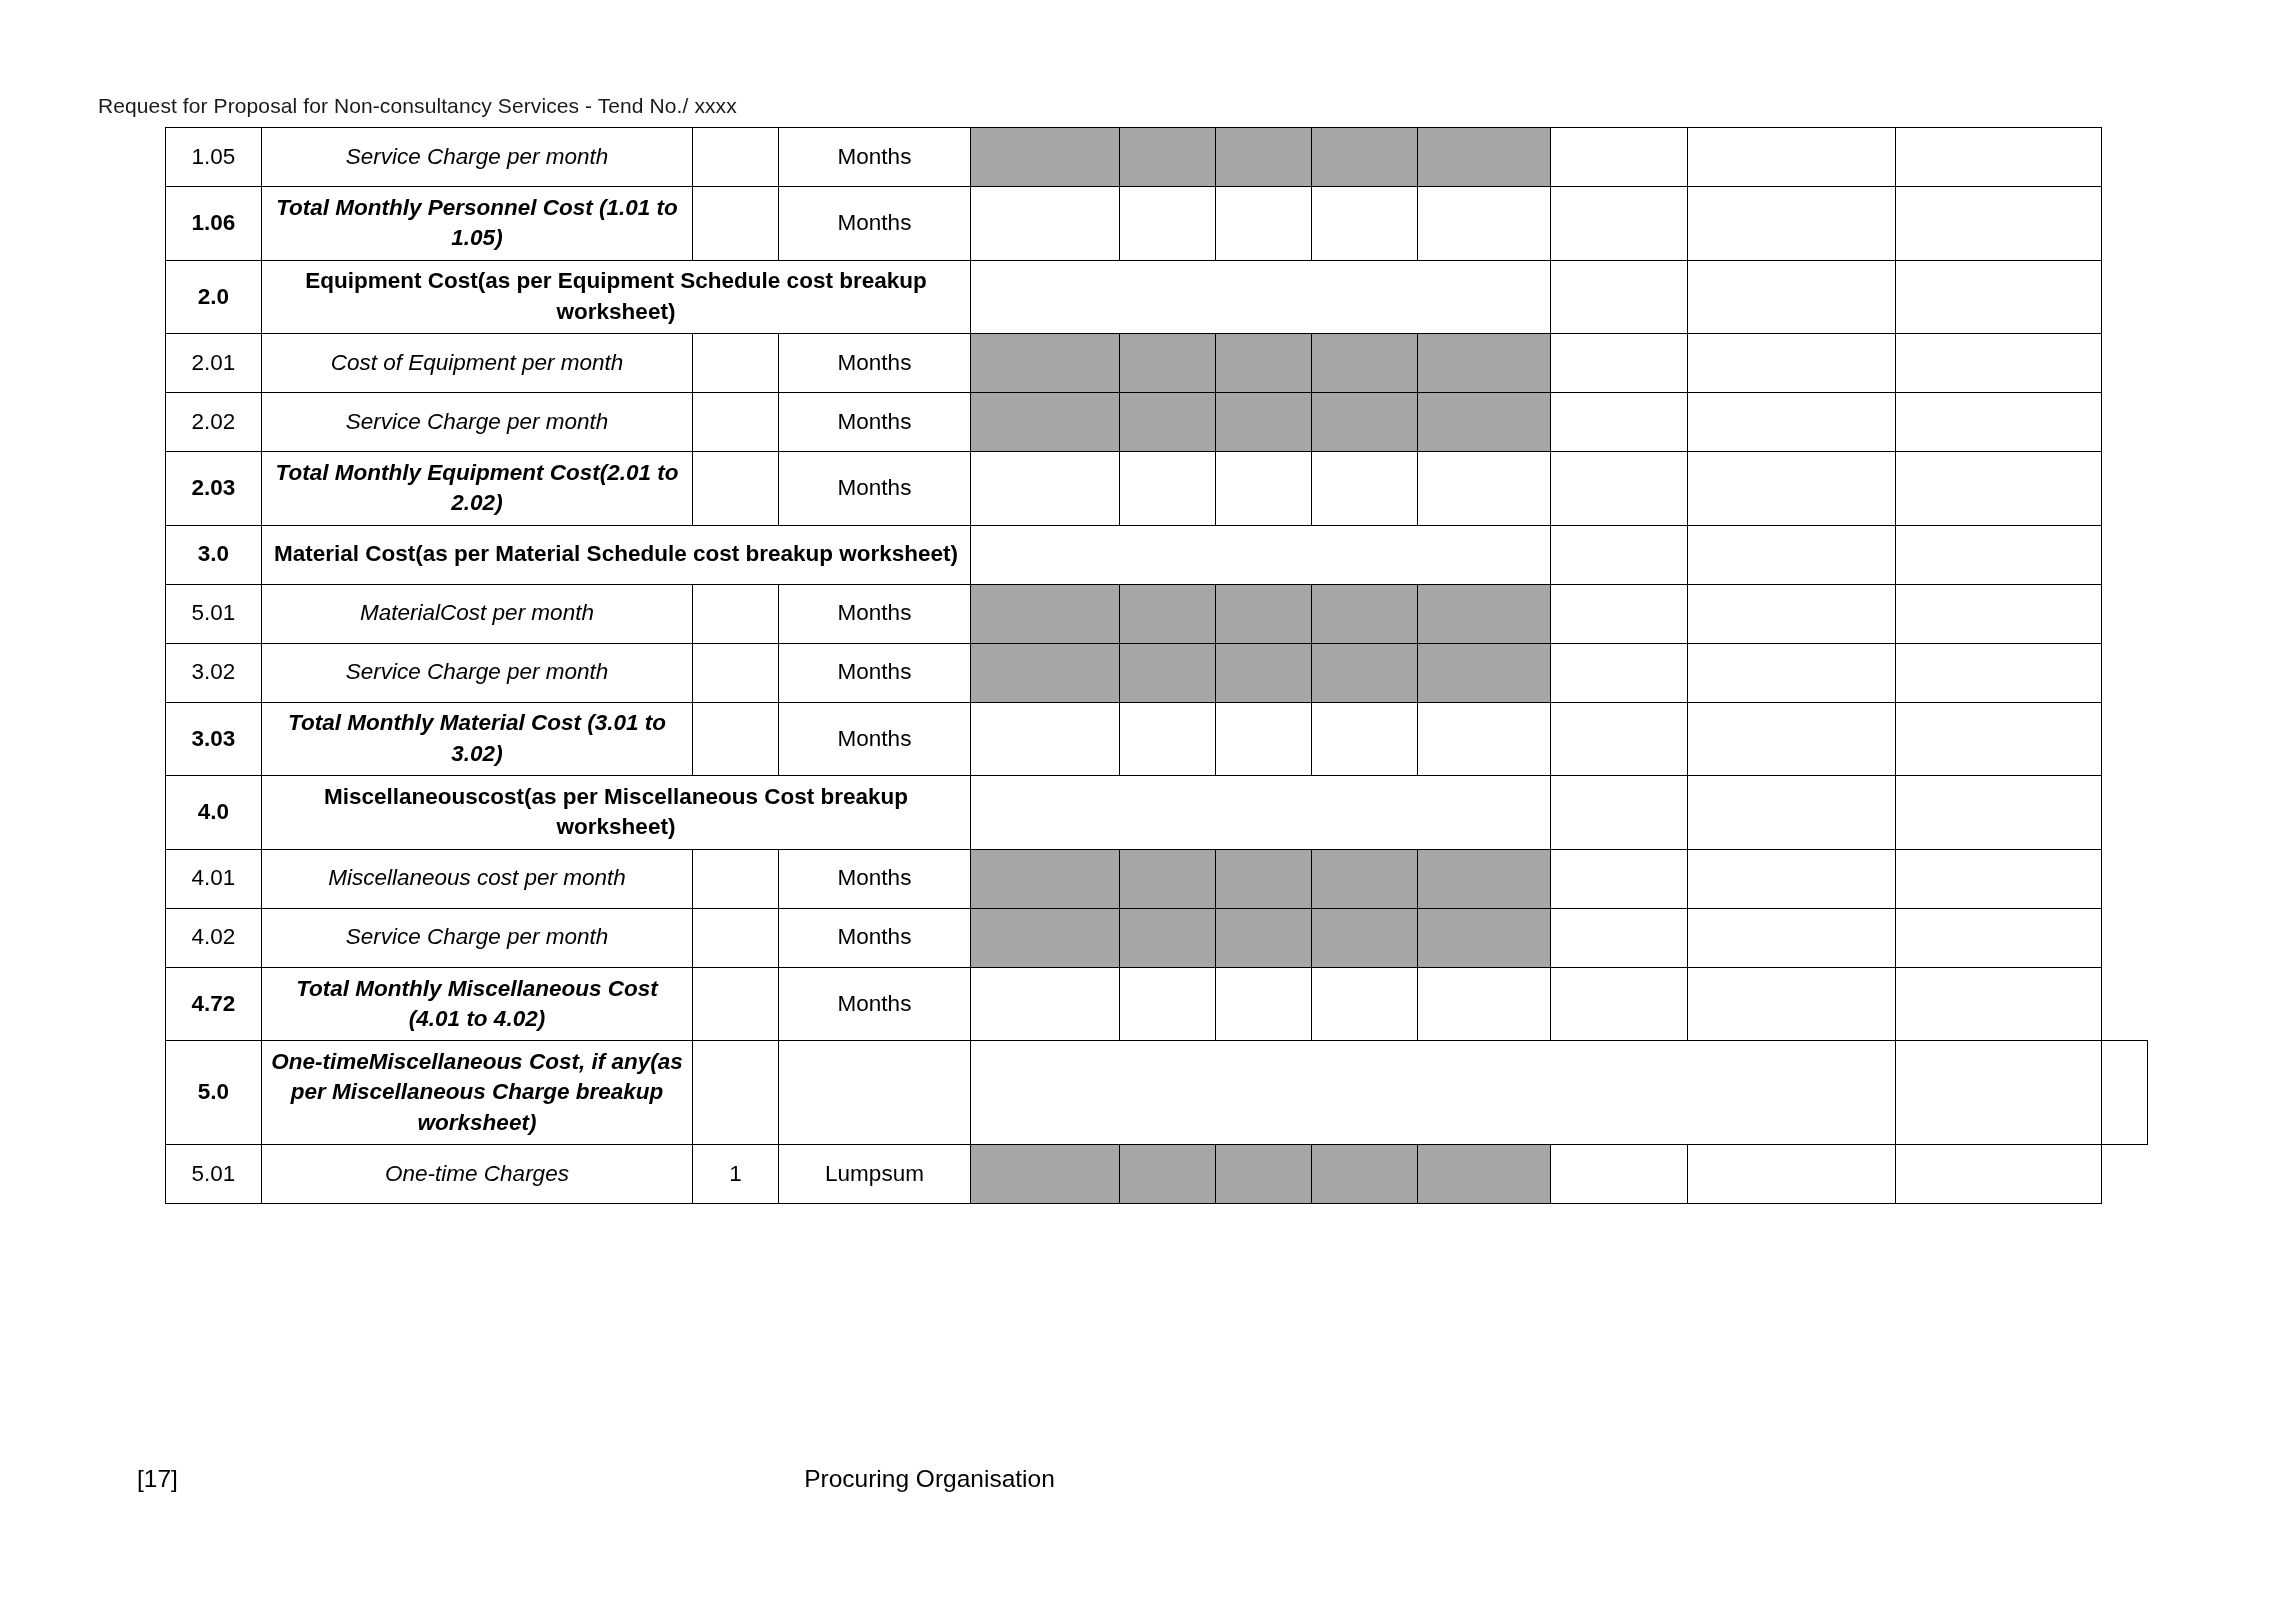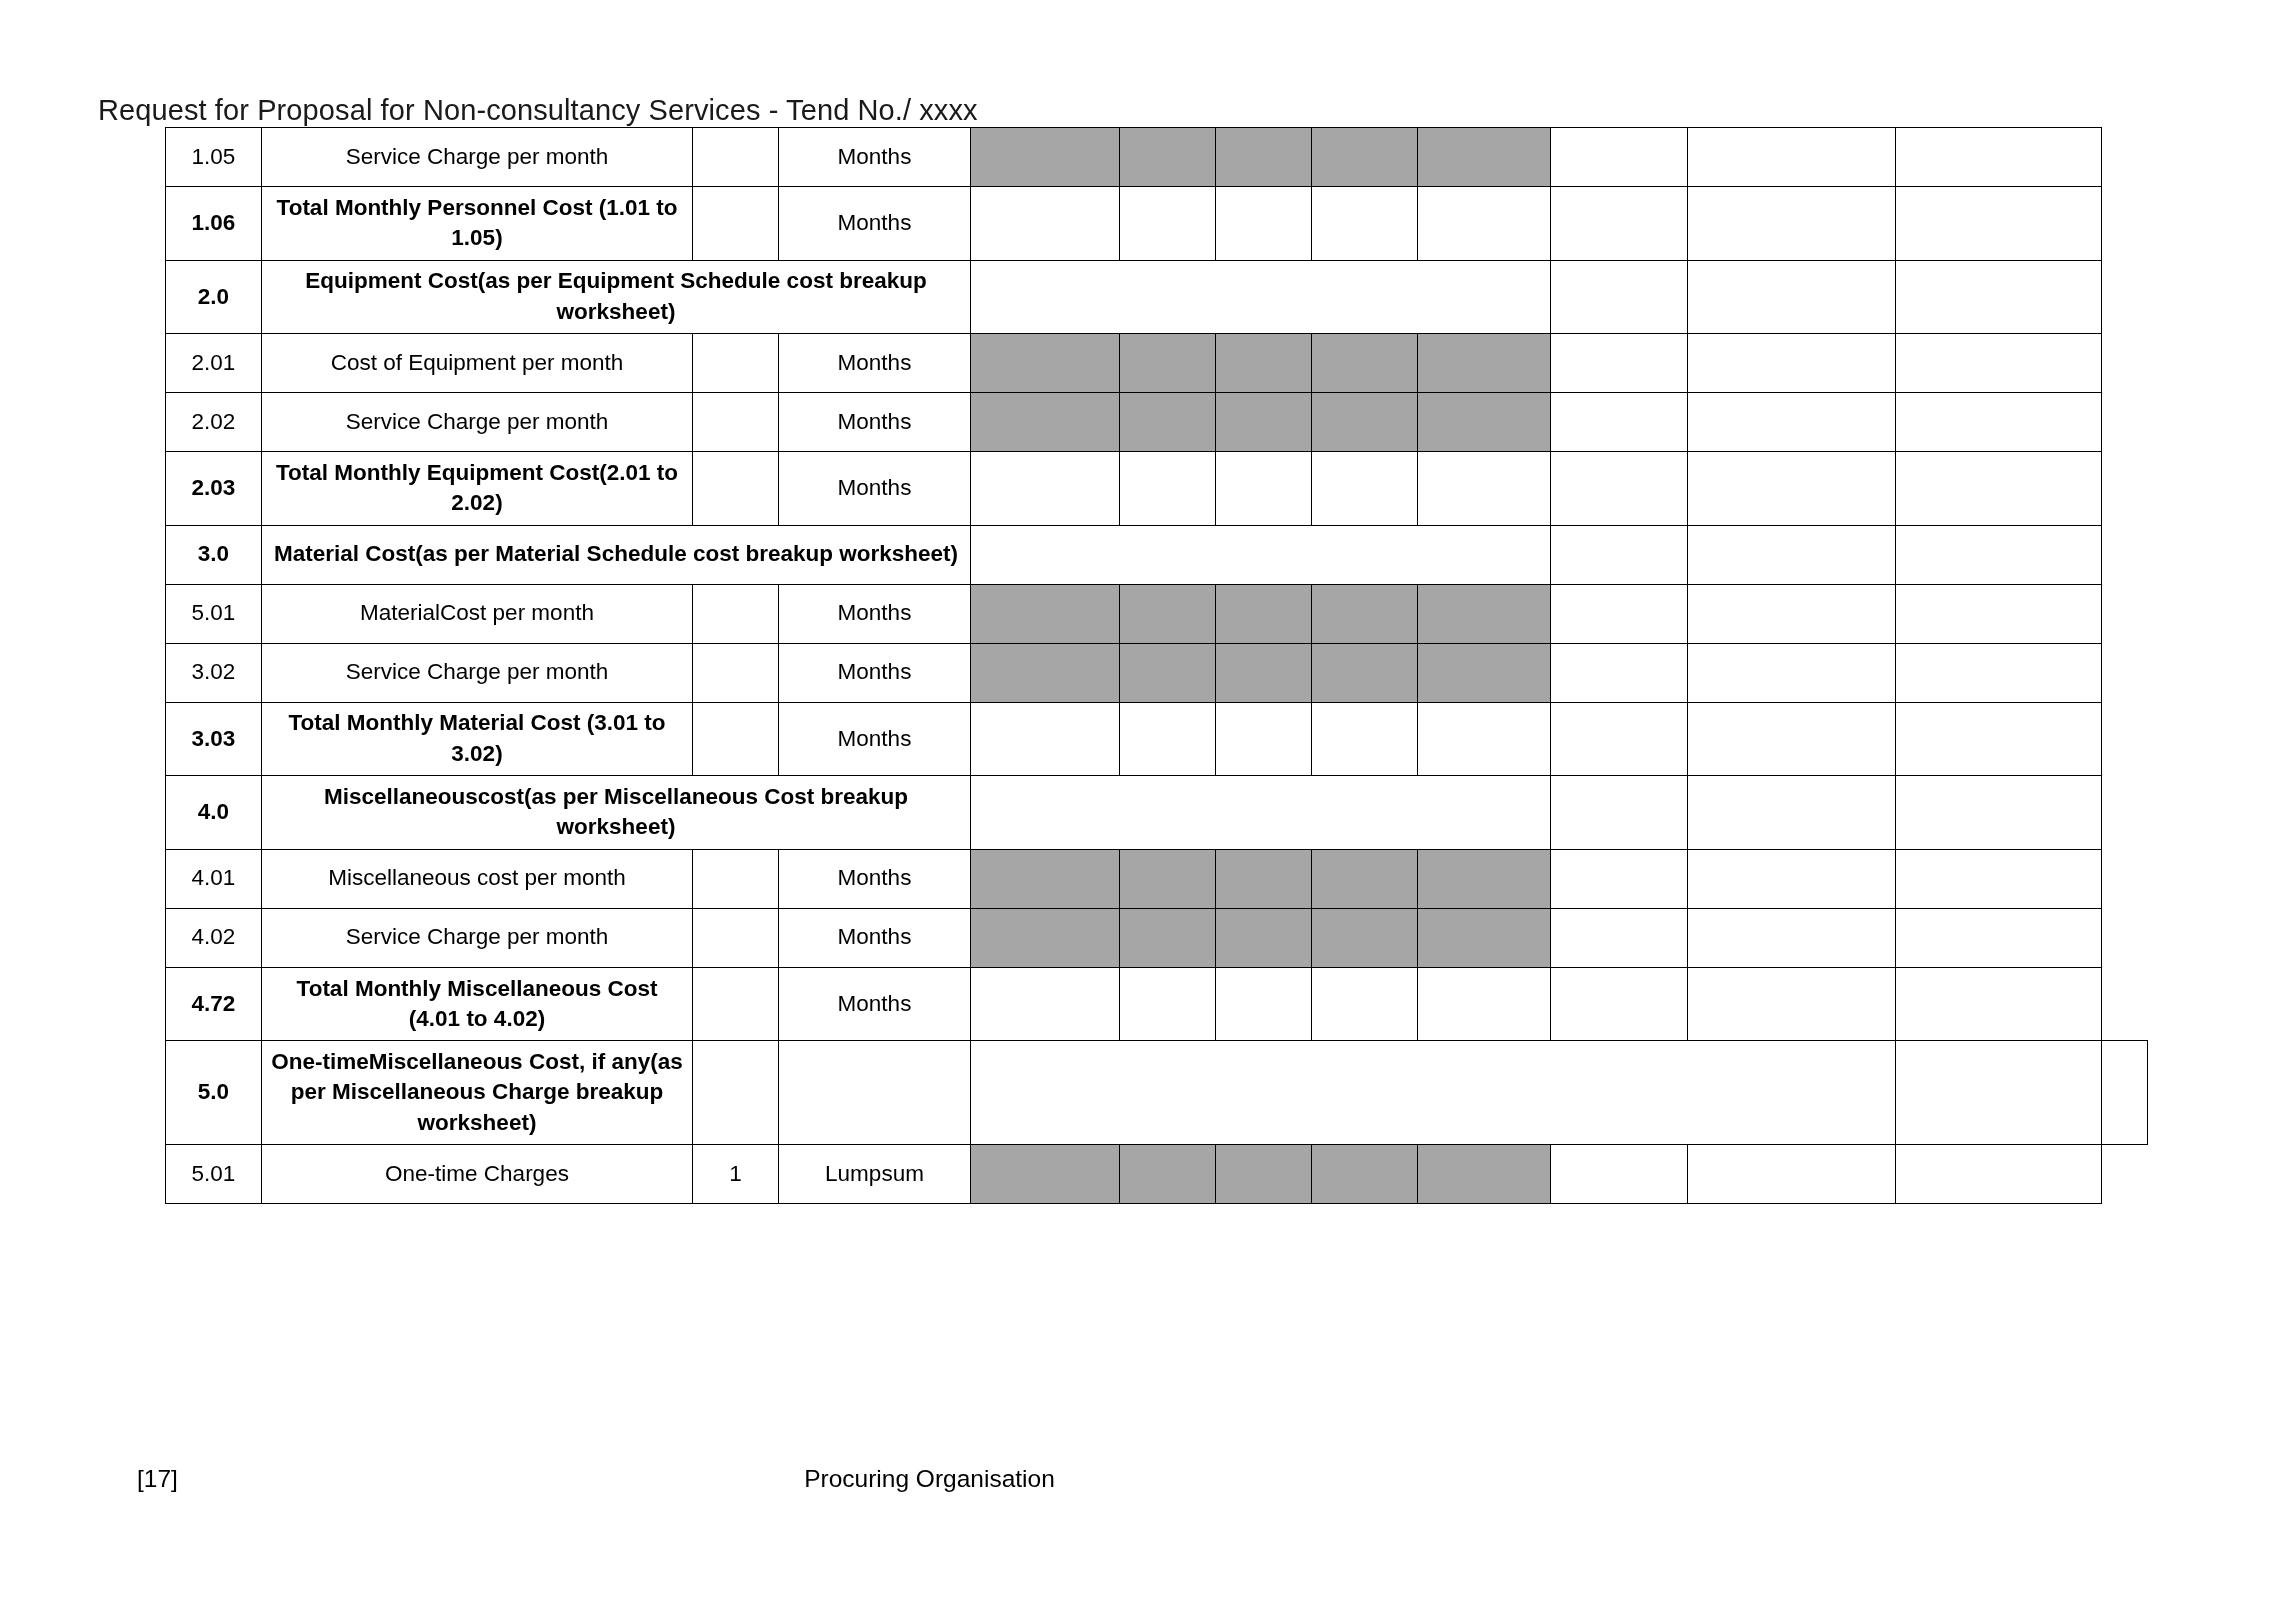--- a/index.html
+++ b/index.html
@@ -18,21 +18,21 @@
   .page {
     position: absolute;
     top: 0; left: 0;
     width: 2293px;
     height: 1621px;
   }
   .header-line {
     position: absolute;
     top: 94px;
     left: 98px;
-    font-size: 29px;
+    font-size: 21px;
     color: #1a1a1a;
     white-space: nowrap;
     letter-spacing: 0.1px;
   }
   .table-wrap {
     position: absolute;
     top: 127px;
     left: 165px;
     width: 1983px;
   }
@@ -45,21 +45,21 @@
   table.cost-table td {
     border: 1px solid #000000;
     vertical-align: middle;
     padding: 5.9px 7.8px;
     line-height: 1.35;
     height: 59px;
     box-sizing: border-box;
     word-wrap: break-word;
   }
   .c-sn      { width: 96px;  text-align: center; }
-  .c-desc    { width: 431px; text-align: center; }
+  .c-desc    { width: 431px; text-align: center; font-style: italic; }
   .c-qty     { width: 86px;  text-align: center; }
   .c-unit    { width: 192px; text-align: center; }
   .c-d1      { width: 149px; }
   .c-d2      { width: 96px;  }
   .c-d3      { width: 96px;  }
   .c-d4      { width: 106px; }
   .c-d5      { width: 133px; }
   .c-e1      { width: 137px; }
   .c-e2      { width: 208px; }
   .c-e3      { width: 206px; }

